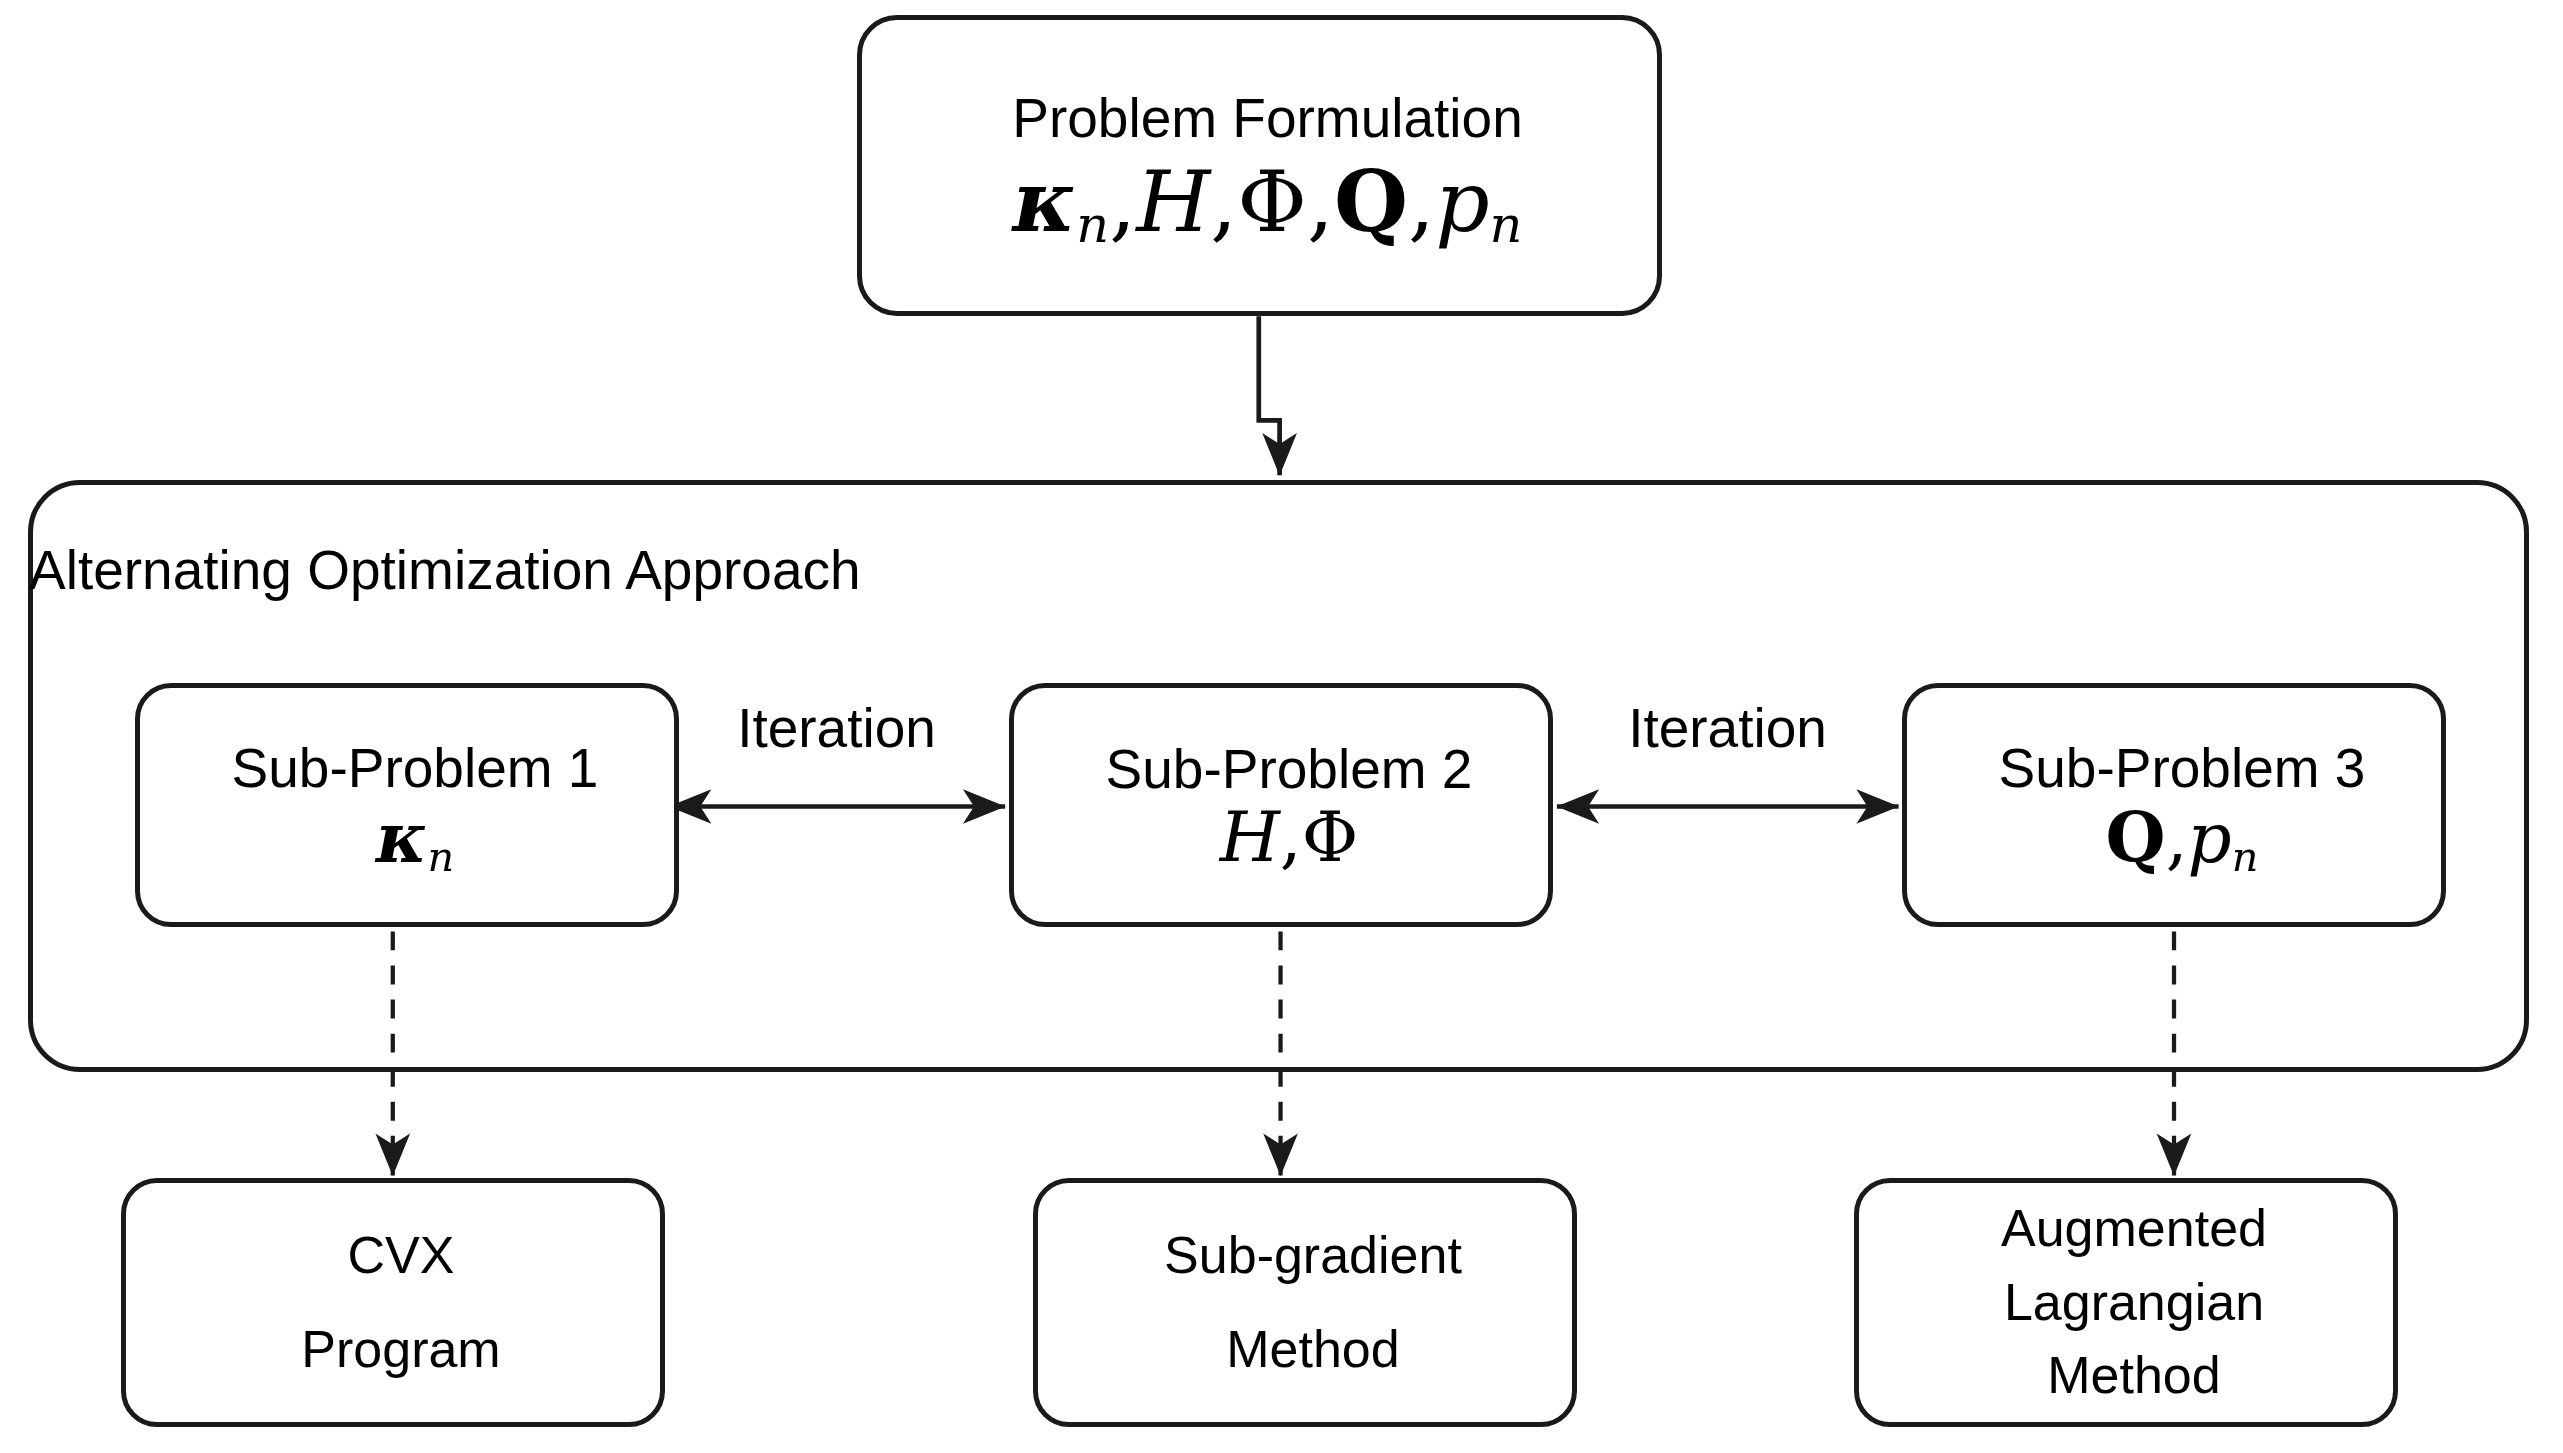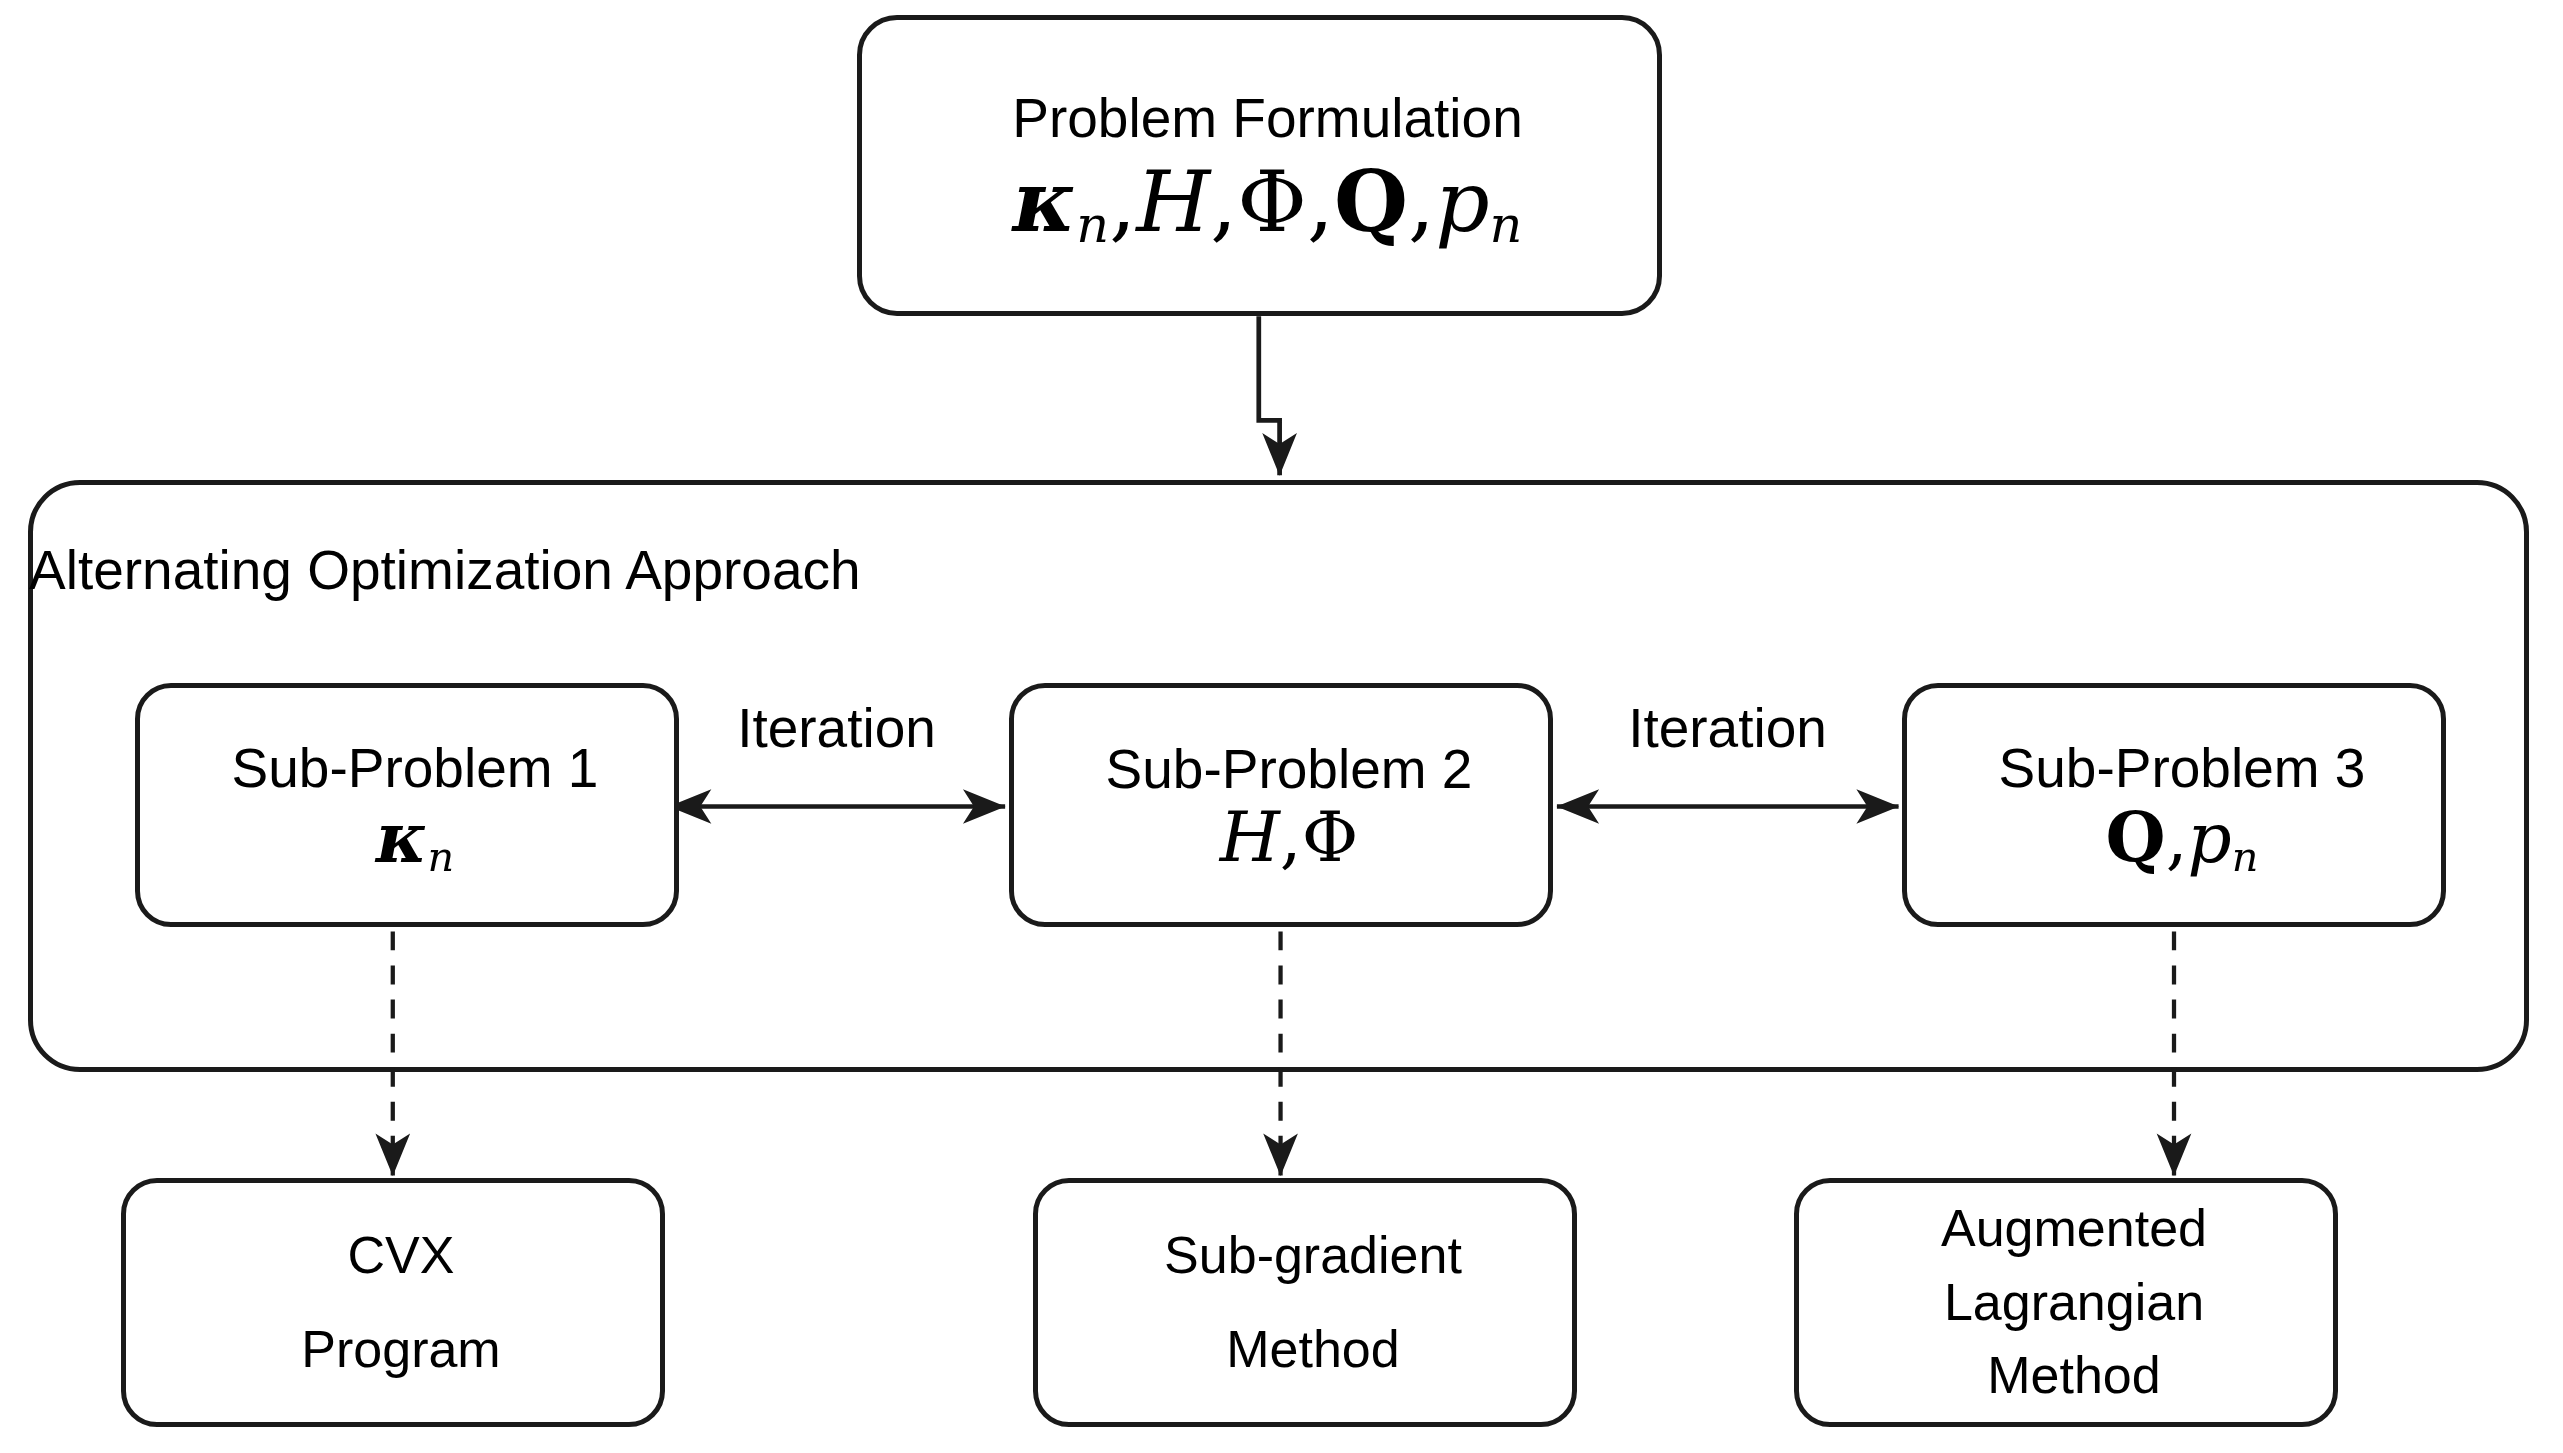--- a/index.html
+++ b/index.html
@@ -75,21 +75,21 @@
     width: 544px; height: 249px;
     border-radius: 36px;
     font-size: 52px;
     line-height: 1.8;
   }
   .method-box.three-lines {
     line-height: 1.42;
   }
   .method-box-1 { left: 121px; }
   .method-box-2 { left: 1009px; margin-left: 24px; }
-  .method-box-3 { left: 1794px; }
+  .method-box-3 { left: 1854px; }
   .box-title {
     font-size: 55px;
     line-height: 1.15;
   }
   .iteration-label {
     position: absolute;
     top: 696px;
     width: 341px;
     text-align: center;
     font-size: 55px;

